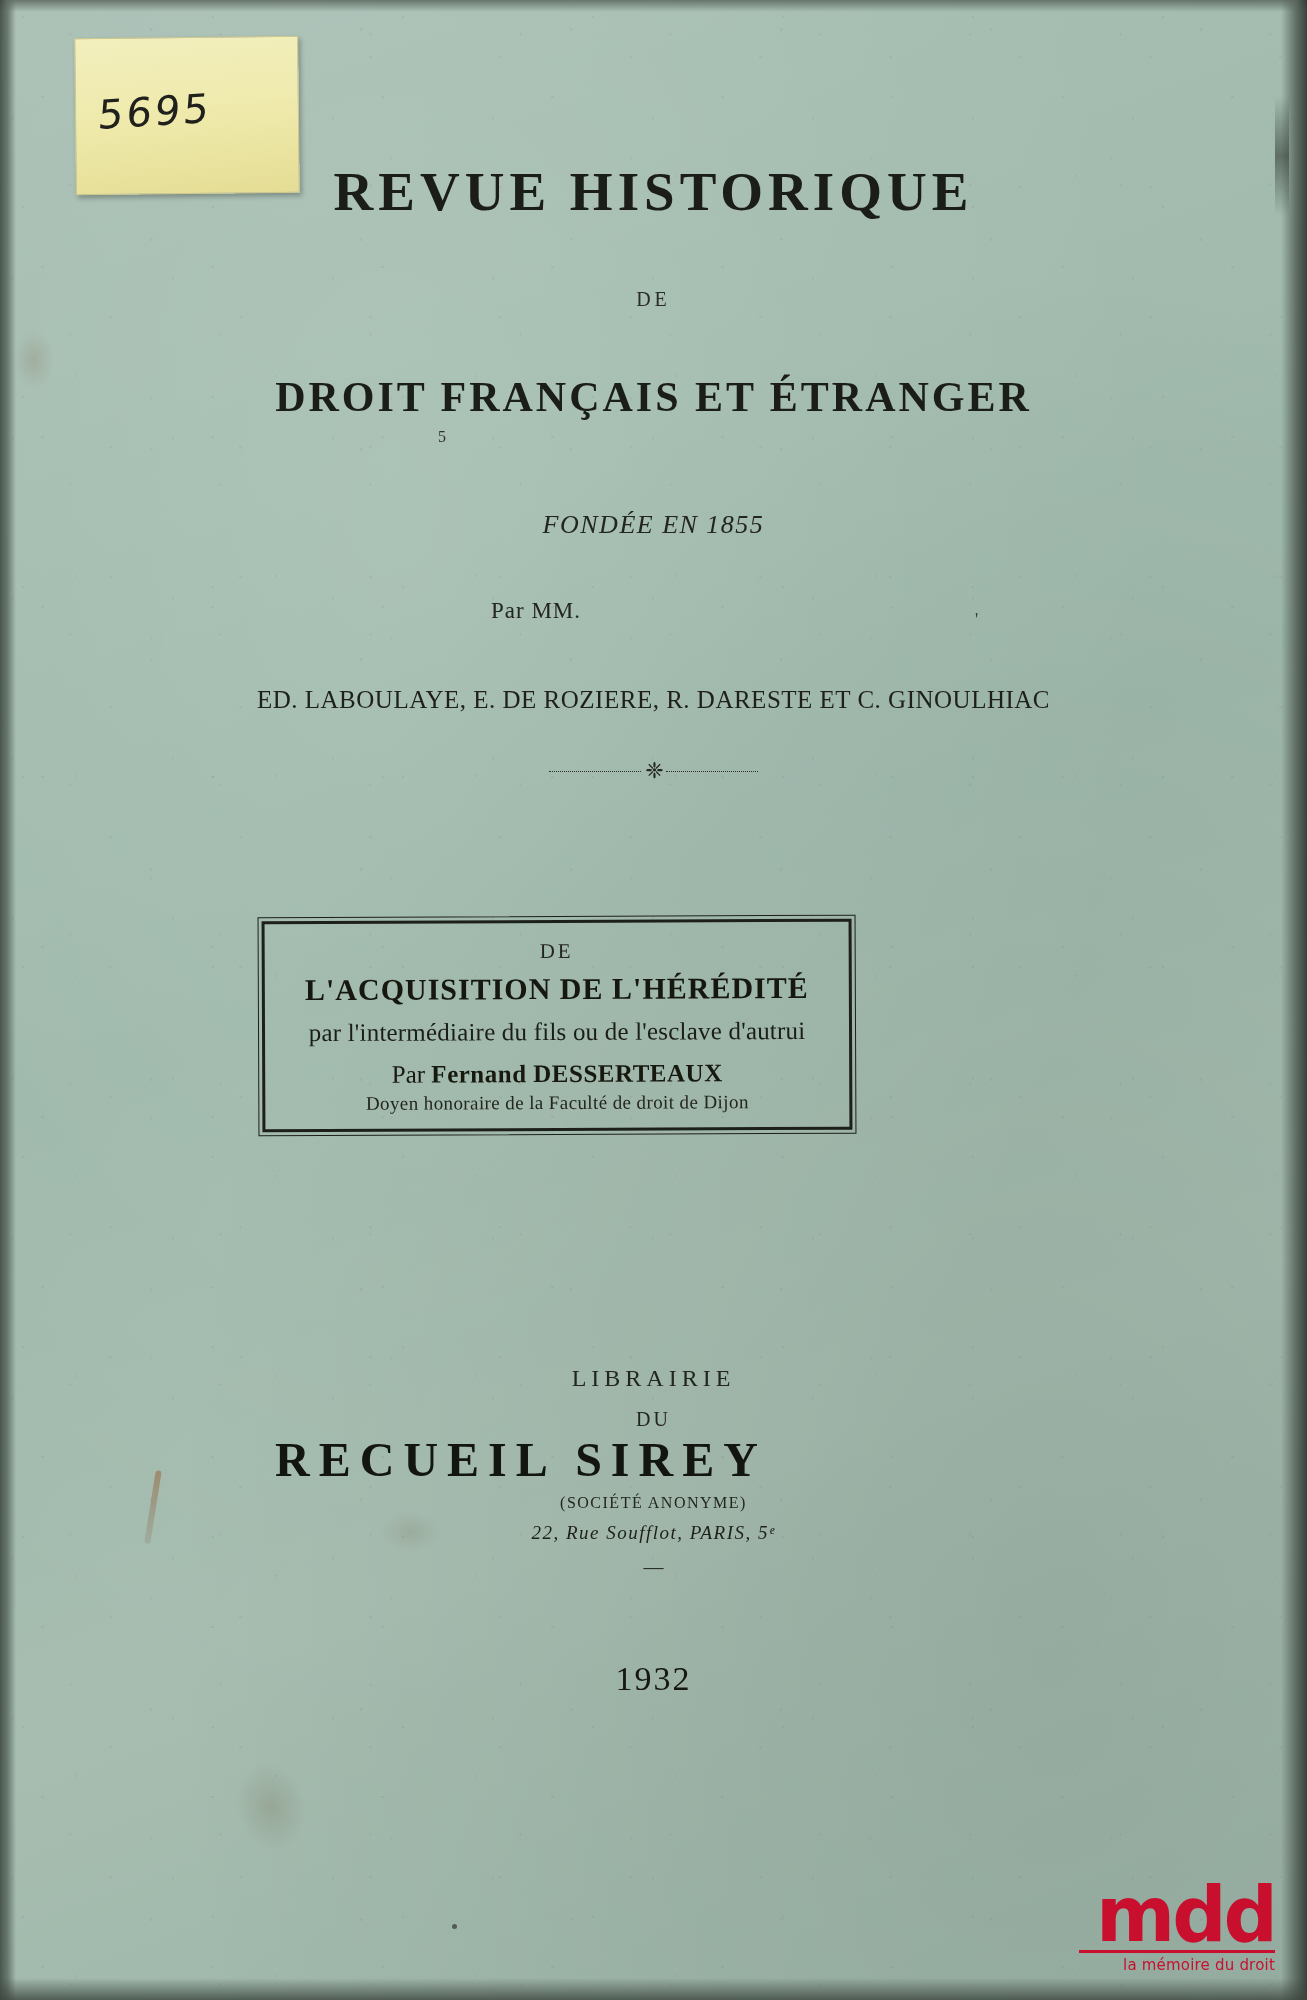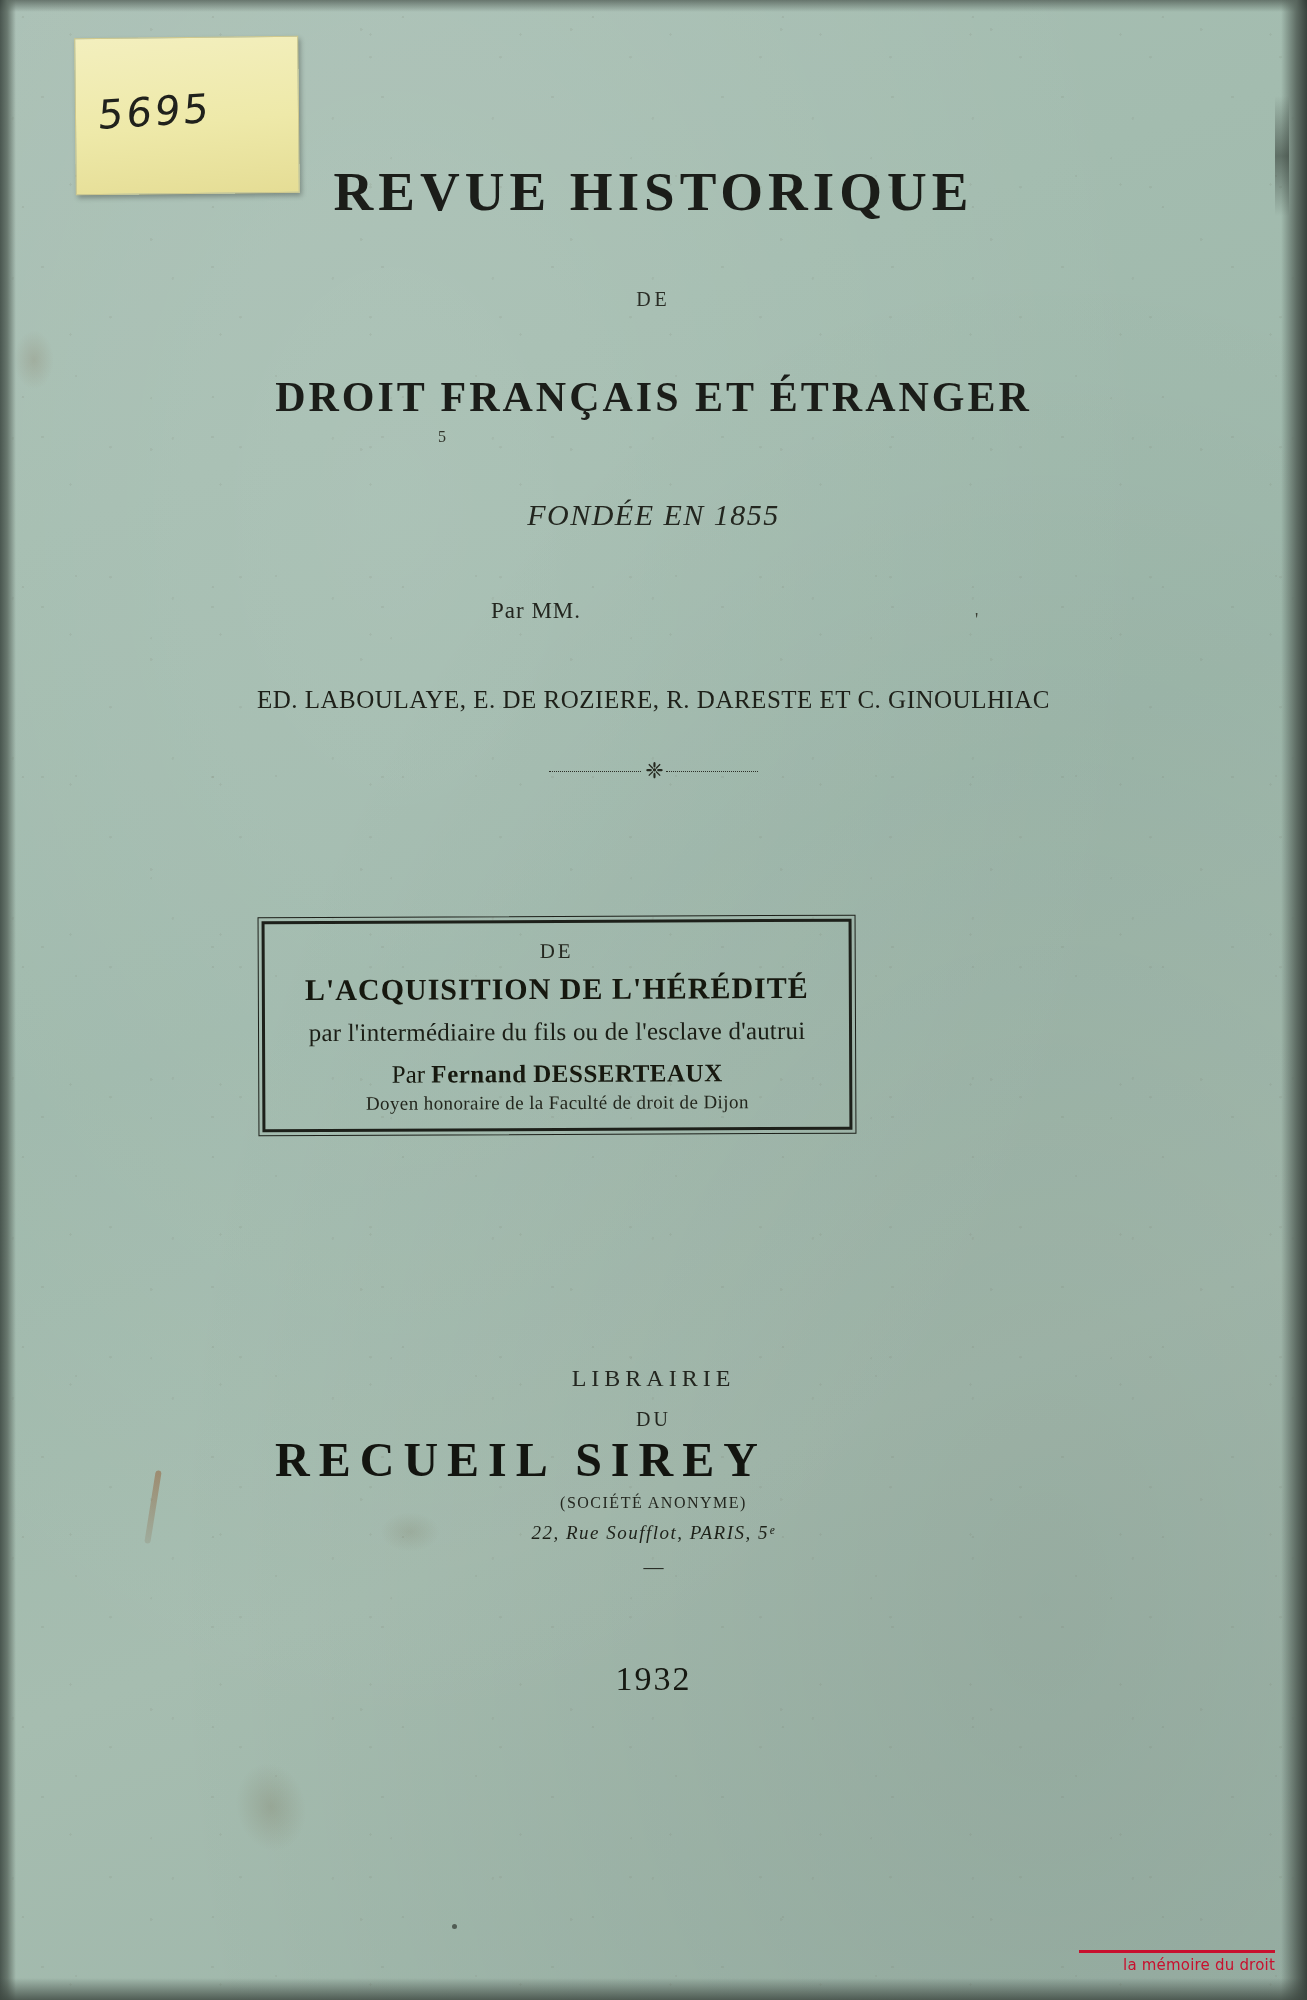--- a/index.html
+++ b/index.html
@@ -110,22 +110,22 @@
   .title-sub {
     position: absolute;
     top: 373px; left: 0; width: 1307px;
     font-size: 42px;
     letter-spacing: 3px;
     font-weight: 700;
     color: #1b1d19;
   }
   .founded {
     position: absolute;
-    top: 498px; left: 0; width: 1307px;
-    font-size: 30px;
+    top: 510px; left: 0; width: 1307px;
+    font-size: 26px;
     font-style: italic;
     letter-spacing: 1.5px;
     color: #23261f;
   }
   .par-mm {
     position: absolute;
     top: 598px; left: 0; width: 1072px;
     font-size: 23px;
     letter-spacing: 1px;
     color: #23261f;
@@ -327,17 +327,18 @@
   </div>
 
   <div class="sticky">
     <div class="sticky-text">5695</div>
   </div>
 
   <div class="pencil-mark"></div>
   <div class="dot-bottom"></div>
 
   <div class="logo">
+    <div class="logo-mark">mdd</div>
     <div class="logo-rule"></div>
     <div class="logo-tag">la mémoire du droit</div>
   </div>
 
 </div>
 
 </body></html>

